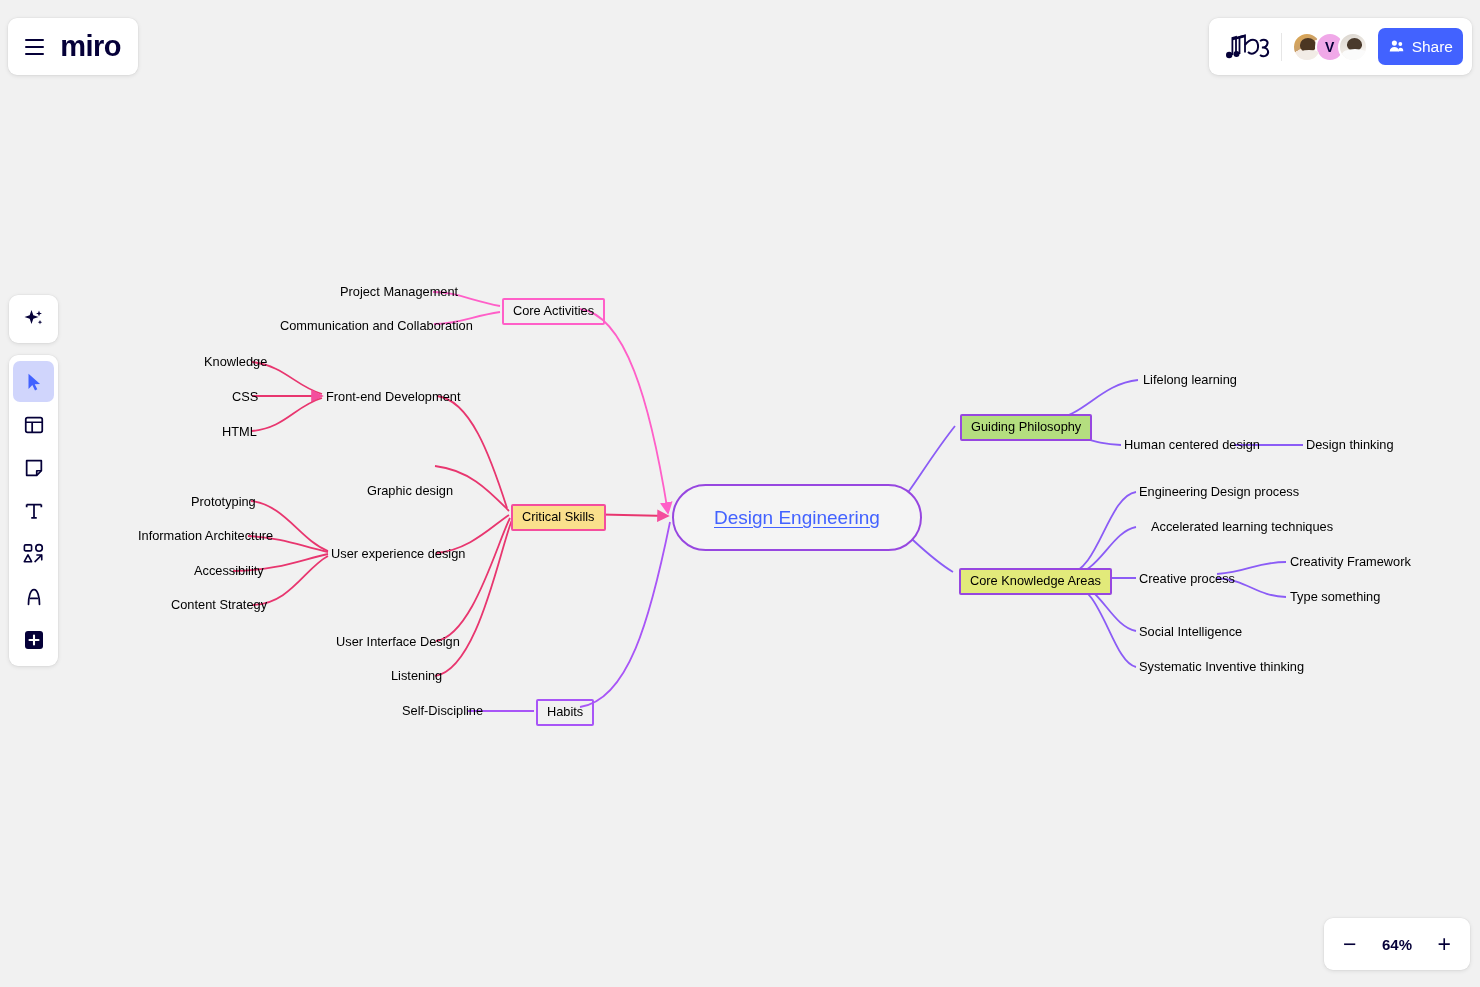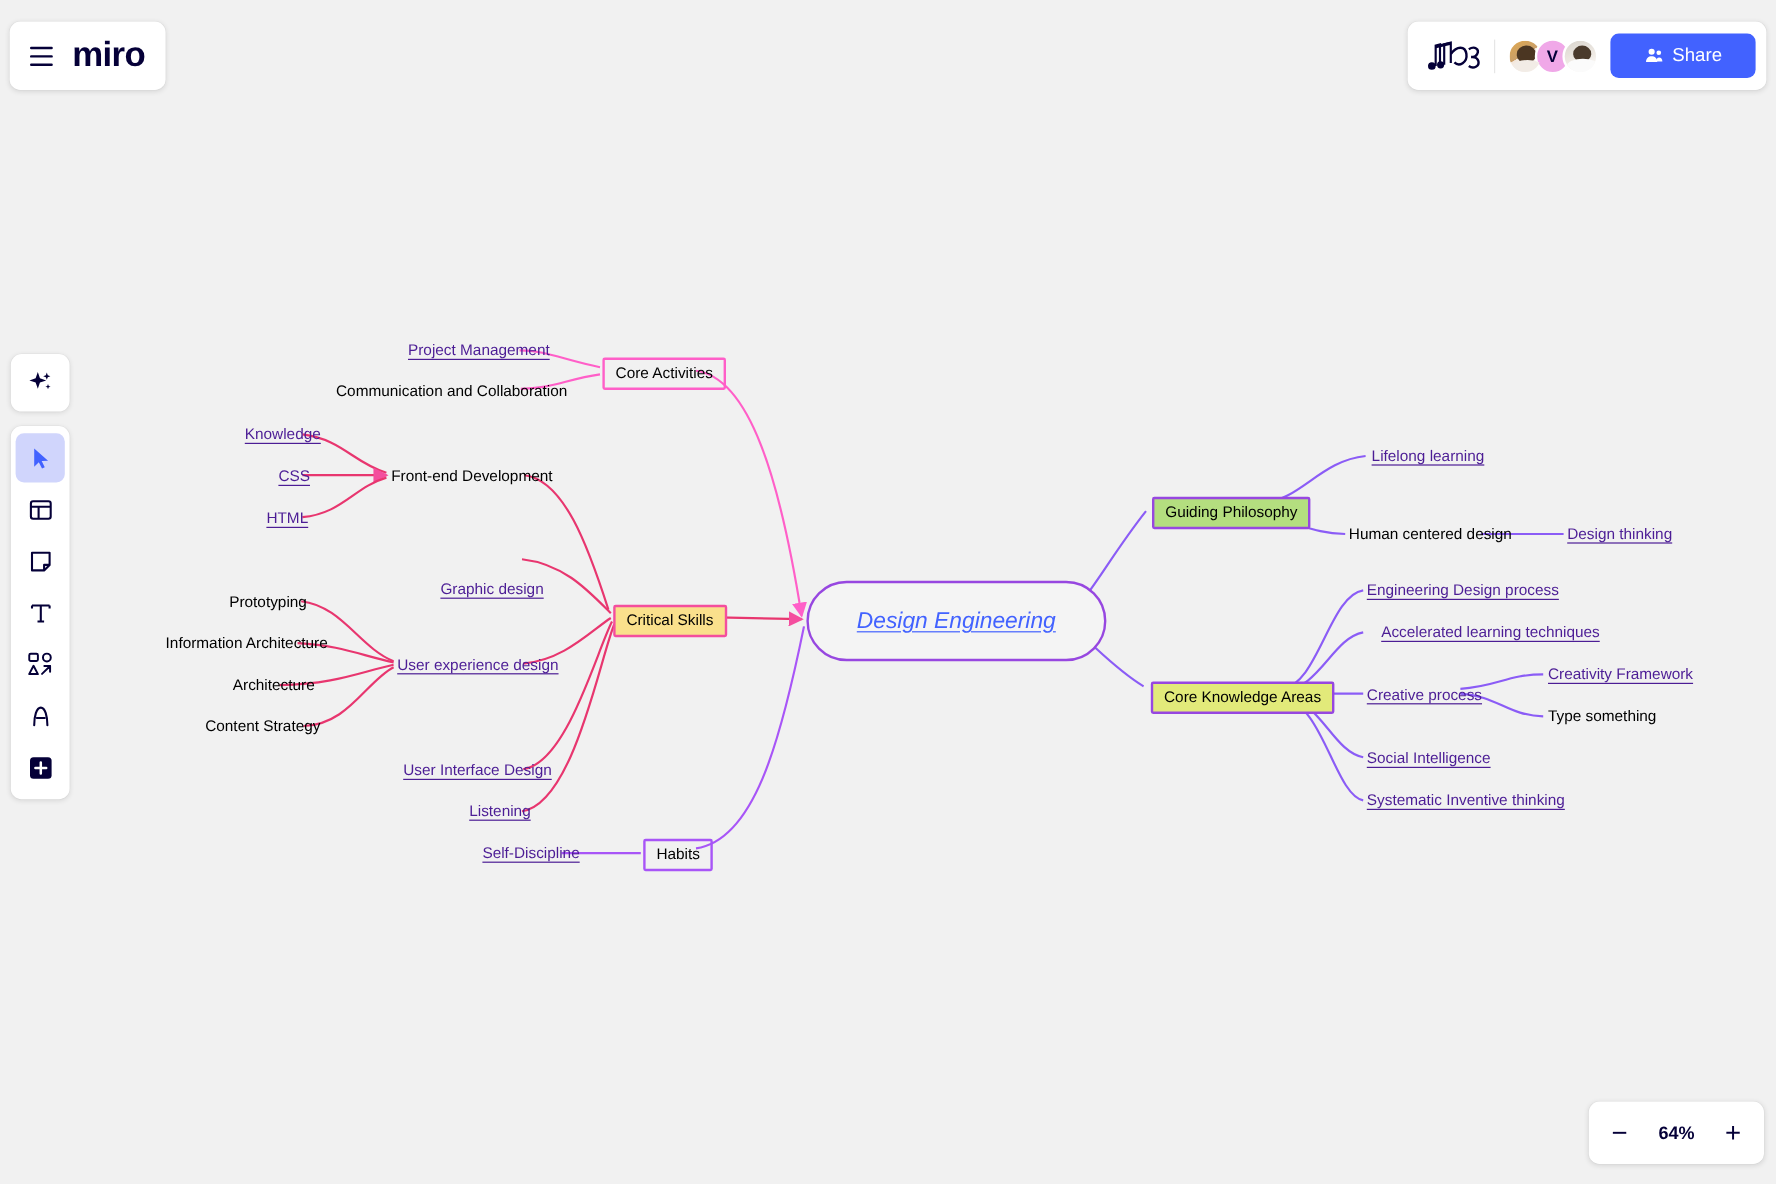--- a/index.html
+++ b/index.html
@@ -58,21 +58,21 @@
   .av2 { background: #f0a8e8; }
   .av3 { background: linear-gradient(160deg,#d9d4cd 0%,#efeae4 55%,#ffffff 100%); }
   .av3::after { content:""; position:absolute; left:7px; top:4px; width:15px; height:13px;
                 background:#4a3a2c; border-radius:50% 50% 45% 45%; }
   .av3::before { content:""; position:absolute; left:2px; bottom:0; width:26px; height:11px;
                 background:#fbfbfb; border-radius:50% 50% 0 0; z-index:2;}
   .share-btn {
     display:flex; align-items:center; gap:7px;
     background:#4262ff; color:#fff;
     border:none; border-radius:7px;
-    height: 37px; padding: 0 28px;
+    height: 37px; padding: 0 10px;
     font-size: 15.5px; font-family:"Liberation Sans", sans-serif;
     cursor:pointer;
   }
 
   
   .tool-group {
     position:absolute; left: 9px;
     background:#fff; border-radius:9px;
     box-shadow: 0 1px 4px rgba(0,0,0,.10), 0 0 0 .5px rgba(0,0,0,.04);
     display:flex; flex-direction:column; align-items:center;
@@ -101,37 +101,36 @@
   
   .node {
     position:absolute;
     font-size: 12.8px;
     color:#2c2c2c;
     white-space: nowrap;
     line-height: 1;
     cursor: pointer;
   }
   .node.plain { color:#000000; }
-  .node.link  { color:#4c1d95; text-decoration: underline; text-underline-offset: 2.5px; }
+  .node.link  { color:#000000; text-underline-offset: 2.5px; }
   .node.ghost { color:#000000; }
   .node.boxed {
     border-radius: 2px;
     padding: 5px 9px;
     border-width: 2px; border-style: solid;
   }
   .node.center {
     border: 2px solid #9747e0;
     border-radius: 40px;
     background: #f4f4f4;
     padding: 22px 40px;
     font-size: 19px;
     color:#4262ff;
     text-decoration: underline;
     text-underline-offset: 3px;
-    font-style: italic;
   }
 </style>
 </head>
 <body>
 
 <div id="app">
 
   <svg id="canvas" viewBox="0 0 1480 987">
     <defs>
       <marker id="arrowPink" markerWidth="7" markerHeight="7" refX="6" refY="3.5" orient="auto">
@@ -198,21 +197,21 @@
     <div class="node plain" style="left:326px; top:391px;">Front-end Development</div>
     <div class="node link" style="left:204px; top:356px;">Knowledge</div>
     <div class="node link" style="left:232px; top:391px;">CSS</div>
     <div class="node link" style="left:222px; top:426px;">HTML</div>
 
     <div class="node boxed plain" style="left:511px; top:504px; border-color:#f44e9e; background:#fae08c;">Critical Skills</div>
     <div class="node link" style="left:367px; top:461px;margin-top:24px;">Graphic design</div>
     <div class="node link" style="left:331px; top:548px;">User experience design</div>
     <div class="node plain" style="left:191px; top:496px;">Prototyping</div>
     <div class="node plain" style="left:138px; top:530px;">Information Architecture</div>
-    <div class="node plain" style="left:194px; top:565px;">Architecture</div>
+    <div class="node plain" style="left:194px; top:565px;">Accessibility</div>
     <div class="node plain" style="left:171px; top:599px;">Content Strategy</div>
     <div class="node link" style="left:336px; top:636px;">User Interface Design</div>
     <div class="node link" style="left:391px; top:670px;">Listening</div>
 
     <div class="node boxed plain" style="left:536px; top:699px; border-color:#a855f7; background:transparent;">Habits</div>
     <div class="node link" style="left:402px; top:705px;">Self-Discipline</div>
 
     <div class="node boxed plain" style="left:960px; top:414px; border-color:#9747e0; background:#b4de7f;">Guiding Philosophy</div>
     <div class="node link" style="left:1143px; top:374px;">Lifelong learning</div>
     <div class="node plain" style="left:1124px; top:439px;">Human centered design</div>

